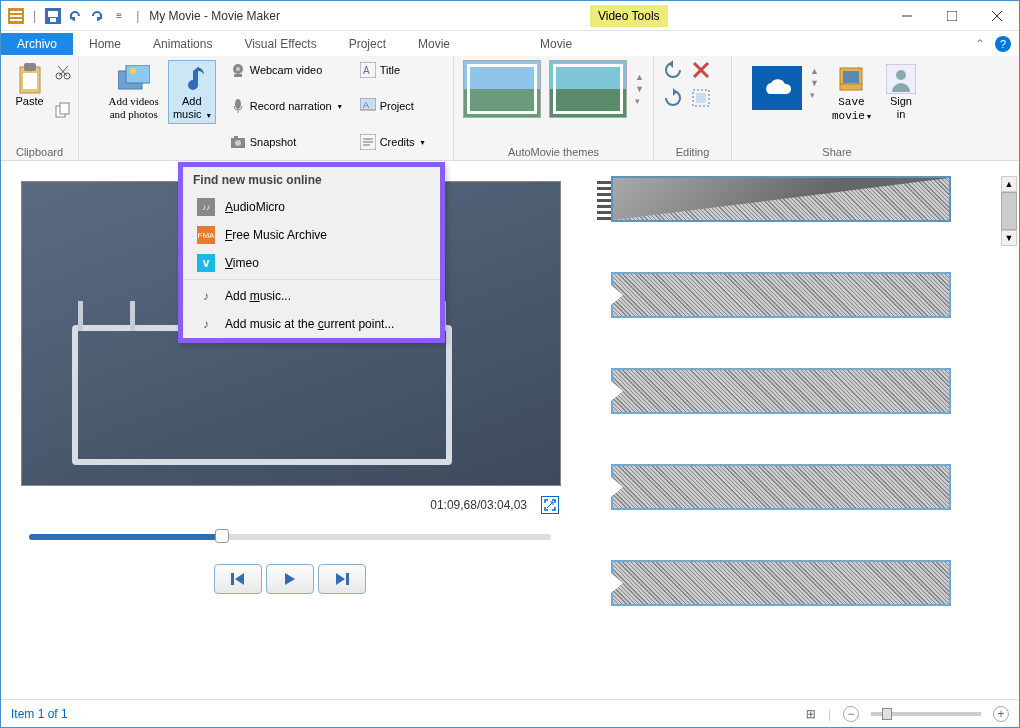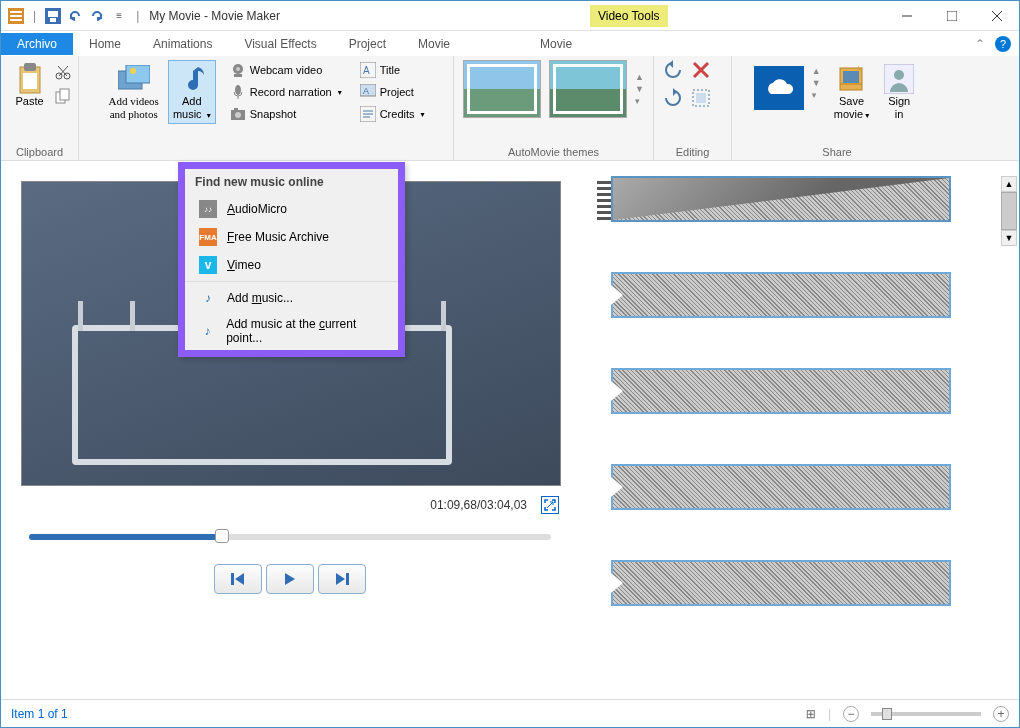--- a/index.html
+++ b/index.html
@@ -24,23 +24,23 @@
 
 .ribbon { height: 105px; background: #f5f5f5; border-bottom: 1px solid #ddd; display: flex; font-size: 11px; }
 .rgroup { border-right: 1px solid #ddd; padding: 4px 8px 2px; display: flex; flex-direction: column; align-items: center; justify-content: space-between; }
 .rgroup-label { color: #666; font-size: 11px; margin-top: auto; padding-top: 2px; }
 .rbtn { display: flex; flex-direction: column; align-items: center; padding: 2px 4px; cursor: pointer; border: 1px solid transparent; }
 .rbtn.pressed { background: #cde6f7; border-color: #7bb5e0; }
 .rbtn-icon { width: 32px; height: 32px; display: flex; align-items: center; justify-content: center; }
 .rbtn-label { text-align: center; line-height: 1.2; }
 .rbtn-small { display: flex; align-items: center; gap: 4px; padding: 2px 4px; cursor: pointer; }
 .rgroup-inner { display: flex; gap: 4px; align-items: flex-start; }
-.rgroup-col { display: flex; flex-direction: column; gap: 2px; }
-
-.dropdown { position: absolute; left: 177px; top: 161px; width: 227px; background: #f0f0f0; border: 7px solid #8b5cf6; box-shadow: 2px 2px 6px rgba(0,0,0,.2); z-index: 100; font-size: 12px; }
+.rgroup-col { display: flex; flex-direction: column; gap: 16px; }
+
+.dropdown { position: absolute; left: 177px; top: 161px; width: 267px; background: #f0f0f0; border: 5px solid #8b5cf6; box-shadow: 2px 2px 6px rgba(0,0,0,.2); z-index: 100; font-size: 12px; }
 .dd-header { padding: 6px 10px; font-weight: bold; color: #444; }
 .dd-item { display: flex; align-items: center; gap: 10px; padding: 5px 10px 5px 14px; cursor: pointer; }
 .dd-icon { width: 18px; height: 18px; display: flex; align-items: center; justify-content: center; font-size: 12px; }
 .dd-sep { height: 1px; background: #ddd; margin: 2px 0; }
 
 .content { display: flex; height: calc(100% - 30px - 25px - 105px - 28px); }
 .preview-pane { width: 570px; padding: 20px 12px 10px 20px; display: flex; flex-direction: column; }
 .preview-video { width: 540px; height: 305px; background: linear-gradient(160deg, #5a6b82, #3d4a5c); border: 1px solid #888; position: relative; overflow: hidden; }
 .crib { position: absolute; bottom: 20px; left: 50px; width: 380px; height: 140px; border: 6px solid #d8dde4; border-radius: 4px; }
 .crib-rails { position: absolute; top: -30px; left: 0; right: 0; height: 30px; display: flex; justify-content: space-between; }
@@ -332,21 +332,21 @@
       </div>
       <div class="rbtn">
         <div class="rbtn-icon">
           <svg width="30" height="30">
               <rect x="4" y="4" width="22" height="22" fill="#e6b050" stroke="#b88020"></rect>
               <rect x="7" y="7" width="16" height="12" fill="#5b8bb5"></rect>
               <line x1="4" y1="20" x2="26" y2="20" stroke="#b88020"></line>
               <path d="M22 2 L26 6 L22 6 Z" fill="#d4a040"></path>
             </svg>
         </div>
-        <div class="rbtn-label"><span style="white-space:pre;">Save
+        <div class="rbtn-label"><span style="white-space:pre;font-family:Liberation Mono, monospace;">Save
 movie</span><span class="dropdown-arrow">▾</span></div>
       </div>
       <div class="rbtn">
         <div class="rbtn-icon">
           <svg width="30" height="30">
               <rect width="30" height="30" fill="#eef" stroke="#aac"></rect>
               <circle cx="15" cy="11" r="5" fill="#8aa"></circle>
               <path d="M6 28 A9 9 0 0 1 24 28 Z" fill="#8aa"></path>
             </svg>
         </div>
@@ -358,21 +358,21 @@
   </div>
 </div>
 
 <div class="dropdown">
   <div class="dd-header">Find new music online</div>
   <div class="dd-item">
     <span class="dd-icon" style="background:#888;color:#fff;font-size:8px;">♪♪</span>
     <span><u>A</u><span>udioMicro</span></span>
   </div>
   <div class="dd-item">
-    <span class="dd-icon" style="background:#e67a2e;color:#fff;font-size:8px;font-weight:bold;">FMA</span>
+    <span class="dd-icon" style="background:#e67a2e;color:#fff;font-size:8px;font-weight:normal;">FMA</span>
     <span><u>F</u>ree Music Archive</span>
   </div>
   <div class="dd-item">
     <span class="dd-icon" style="background:#1ab7ea;color:#fff;font-weight:bold;">v</span>
     <span><u>V</u>imeo</span>
   </div>
   <div class="dd-sep"></div>
   <div class="dd-item">
     <span class="dd-icon" style="color:#2f6eb5;">♪</span>
     <span>Add <u>m</u>usic...</span>

